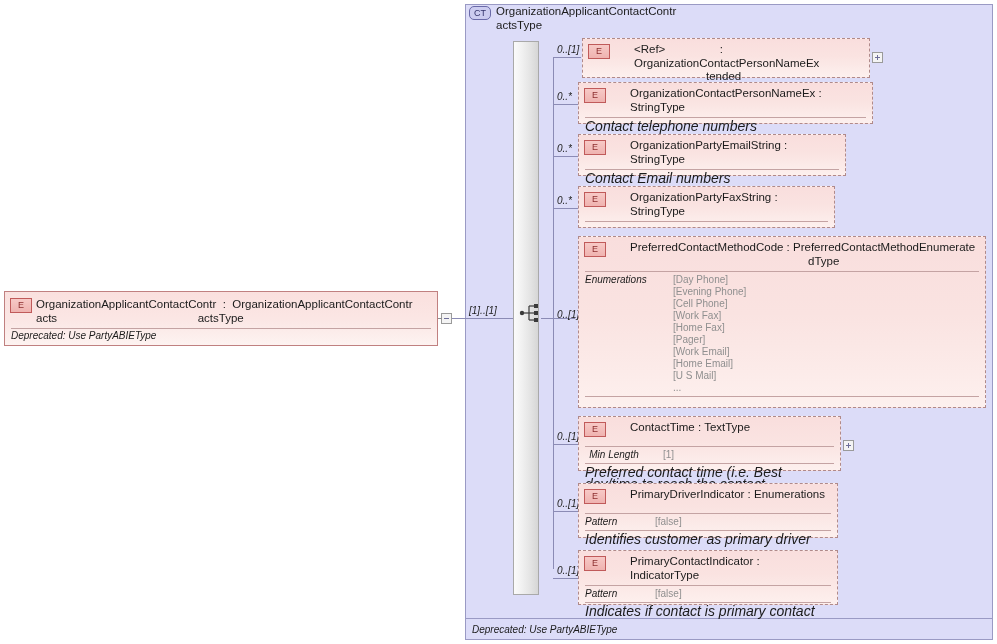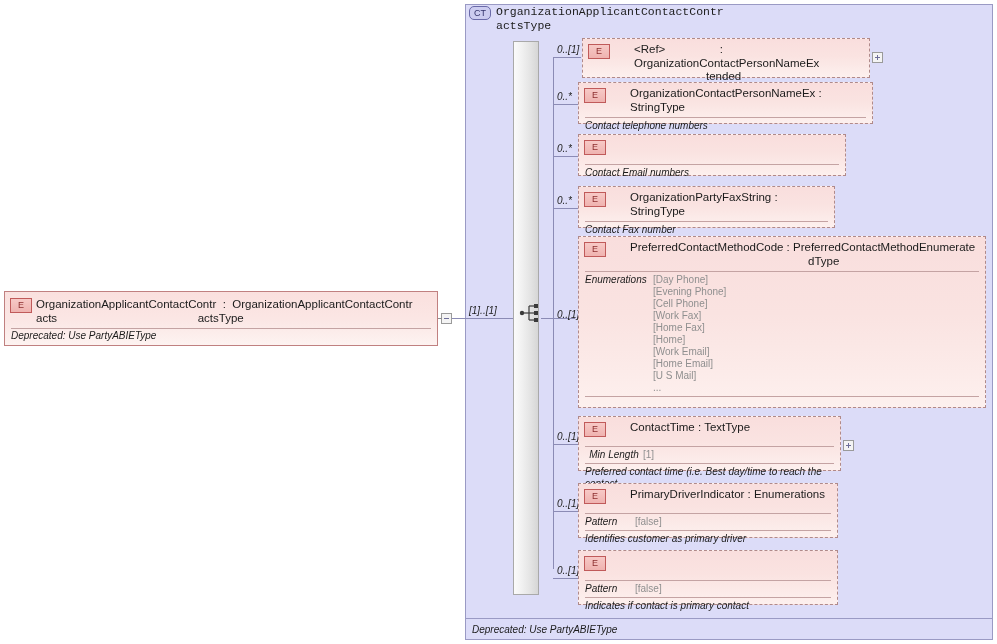--- a/index.html
+++ b/index.html
@@ -44,30 +44,31 @@
   }
   .sep{
     height:0;border-top:1px solid #c4a3a3;
     margin:0 6px;
   }
   .facet-row{
     display:flex;
     padding:2px 6px 2px 6px;
     font-size:10px;line-height:12px;
     font-family:"Liberation Sans", sans-serif;
+    gap:20px;
   }
   .facet-name{
     font-style:italic;color:#1b1b1b;
     min-width:62px;
   }
   .facet-val{color:#8f8f8f;}
   .enum-list{color:#8f8f8f;line-height:12px;}
   .desc{
     padding:2px 6px 3px 6px;
-    font-size:10px;line-height:12px;
+    font-size:14px;line-height:12px;
     font-style:italic;color:#1b1b1b;
     font-family:"Liberation Sans", sans-serif;
   }
 
   
   .card{
     position:absolute;
     font-size:10px;
     font-style:italic;
     color:#222;
@@ -92,21 +93,21 @@
     width:22px;height:14px;
     border:1px solid #6a6aa8;border-radius:5px;
     background:#ccccf0;
     color:#33336b;font-size:9px;line-height:12px;text-align:center;
     font-family:"Liberation Sans", sans-serif;
     box-sizing:border-box;
   }
   #ct-title{
     position:absolute;left:496px;top:5px;width:230px;
     font-size:11.5px;line-height:13.5px;color:#1b1b1b;
-    font-family:Liberation Mono, monospace;
+    font-family:Liberation Sans, sans-serif;
     white-space:pre-wrap;
   }
   #ct-footer-line{
     position:absolute;left:466px;top:618px;width:526px;height:0;
     border-top:1px solid #9a9ac4;
   }
   #ct-footer{
     position:absolute;left:472px;top:624px;
     font-size:10px;font-style:italic;color:#1b1b1b;
     font-family:"Liberation Sans", sans-serif;
@@ -229,51 +230,51 @@
       <span class="ehead-text">OrganizationContactPersonNameEx : StringType</span>
     </div>
     <div class="sep"></div>
     <div class="desc">Contact telephone numbers</div>
   </div>
 
   <div class="card" style="left:557px;top:143px;">0..*</div>
   <div class="ebox" style="left:578px;top:134px;width:268px;height:42px;">
     <div class="ebox-head">
       <span class="badge">E</span>
+      <span class="ehead-text">OrganizationPartyEmailString : StringType</span>
     </div>
     <div class="sep"></div>
     <div class="desc">Contact Email numbers</div>
   </div>
 
   <div class="card" style="left:557px;top:195px;">0..*</div>
   <div class="ebox" style="left:578px;top:186px;width:257px;height:42px;">
     <div class="ebox-head">
       <span class="badge">E</span>
       <span class="ehead-text">OrganizationPartyFaxString : StringType</span>
     </div>
     <div class="sep"></div>
-    <div class="desc">Contact Fax number</div>
   </div>
 
   <div class="card" style="left:557px;top:309px;">0..[1]</div>
   <div class="ebox" style="left:578px;top:236px;width:408px;height:172px;">
     <div class="ebox-head">
       <span class="badge">E</span>
       <span class="ehead-text" style="width:365px;"><span>PreferredContactMethodCode : PreferredContactMethodEnumerate</span><br><span style="display:inline-block;padding-left:178px;">dType</span></span>
     </div>
     <div class="sep"></div>
     <div class="facet-row">
       <span class="facet-name" style="min-width:68px;">Enumerations</span>
       <span class="enum-list">
         <span>[Day Phone]</span><br>
         <span>[Evening Phone]</span><br>
         <span>[Cell Phone]</span><br>
         <span>[Work Fax]</span><br>
         <span>[Home Fax]</span><br>
-        <span>[Home]</span><br>
+        <span>[Pager]</span><br>
         <span>[Work Email]</span><br>
         <span>[Home Email]</span><br>
         <span>[U S Mail]</span><br>
         <span>...</span>
       </span>
     </div>
     <div class="sep"></div>
   </div>
 
   <div class="card" style="left:557px;top:431px;">0..[1]</div>
@@ -304,20 +305,21 @@
       <span class="facet-val">[false]</span>
     </div>
     <div class="sep"></div>
     <div class="desc">Identifies customer as primary driver</div>
   </div>
 
   <div class="card" style="left:557px;top:565px;">0..[1]</div>
   <div class="ebox" style="left:578px;top:550px;width:260px;height:55px;">
     <div class="ebox-head">
       <span class="badge">E</span>
+      <span class="ehead-text">PrimaryContactIndicator : IndicatorType</span>
     </div>
     <div class="sep"></div>
     <div class="facet-row">
       <span class="facet-name" style="min-width:50px;">Pattern</span>
       <span class="facet-val">[false]</span>
     </div>
     <div class="sep"></div>
     <div class="desc">Indicates if contact is primary contact</div>
   </div>
 

